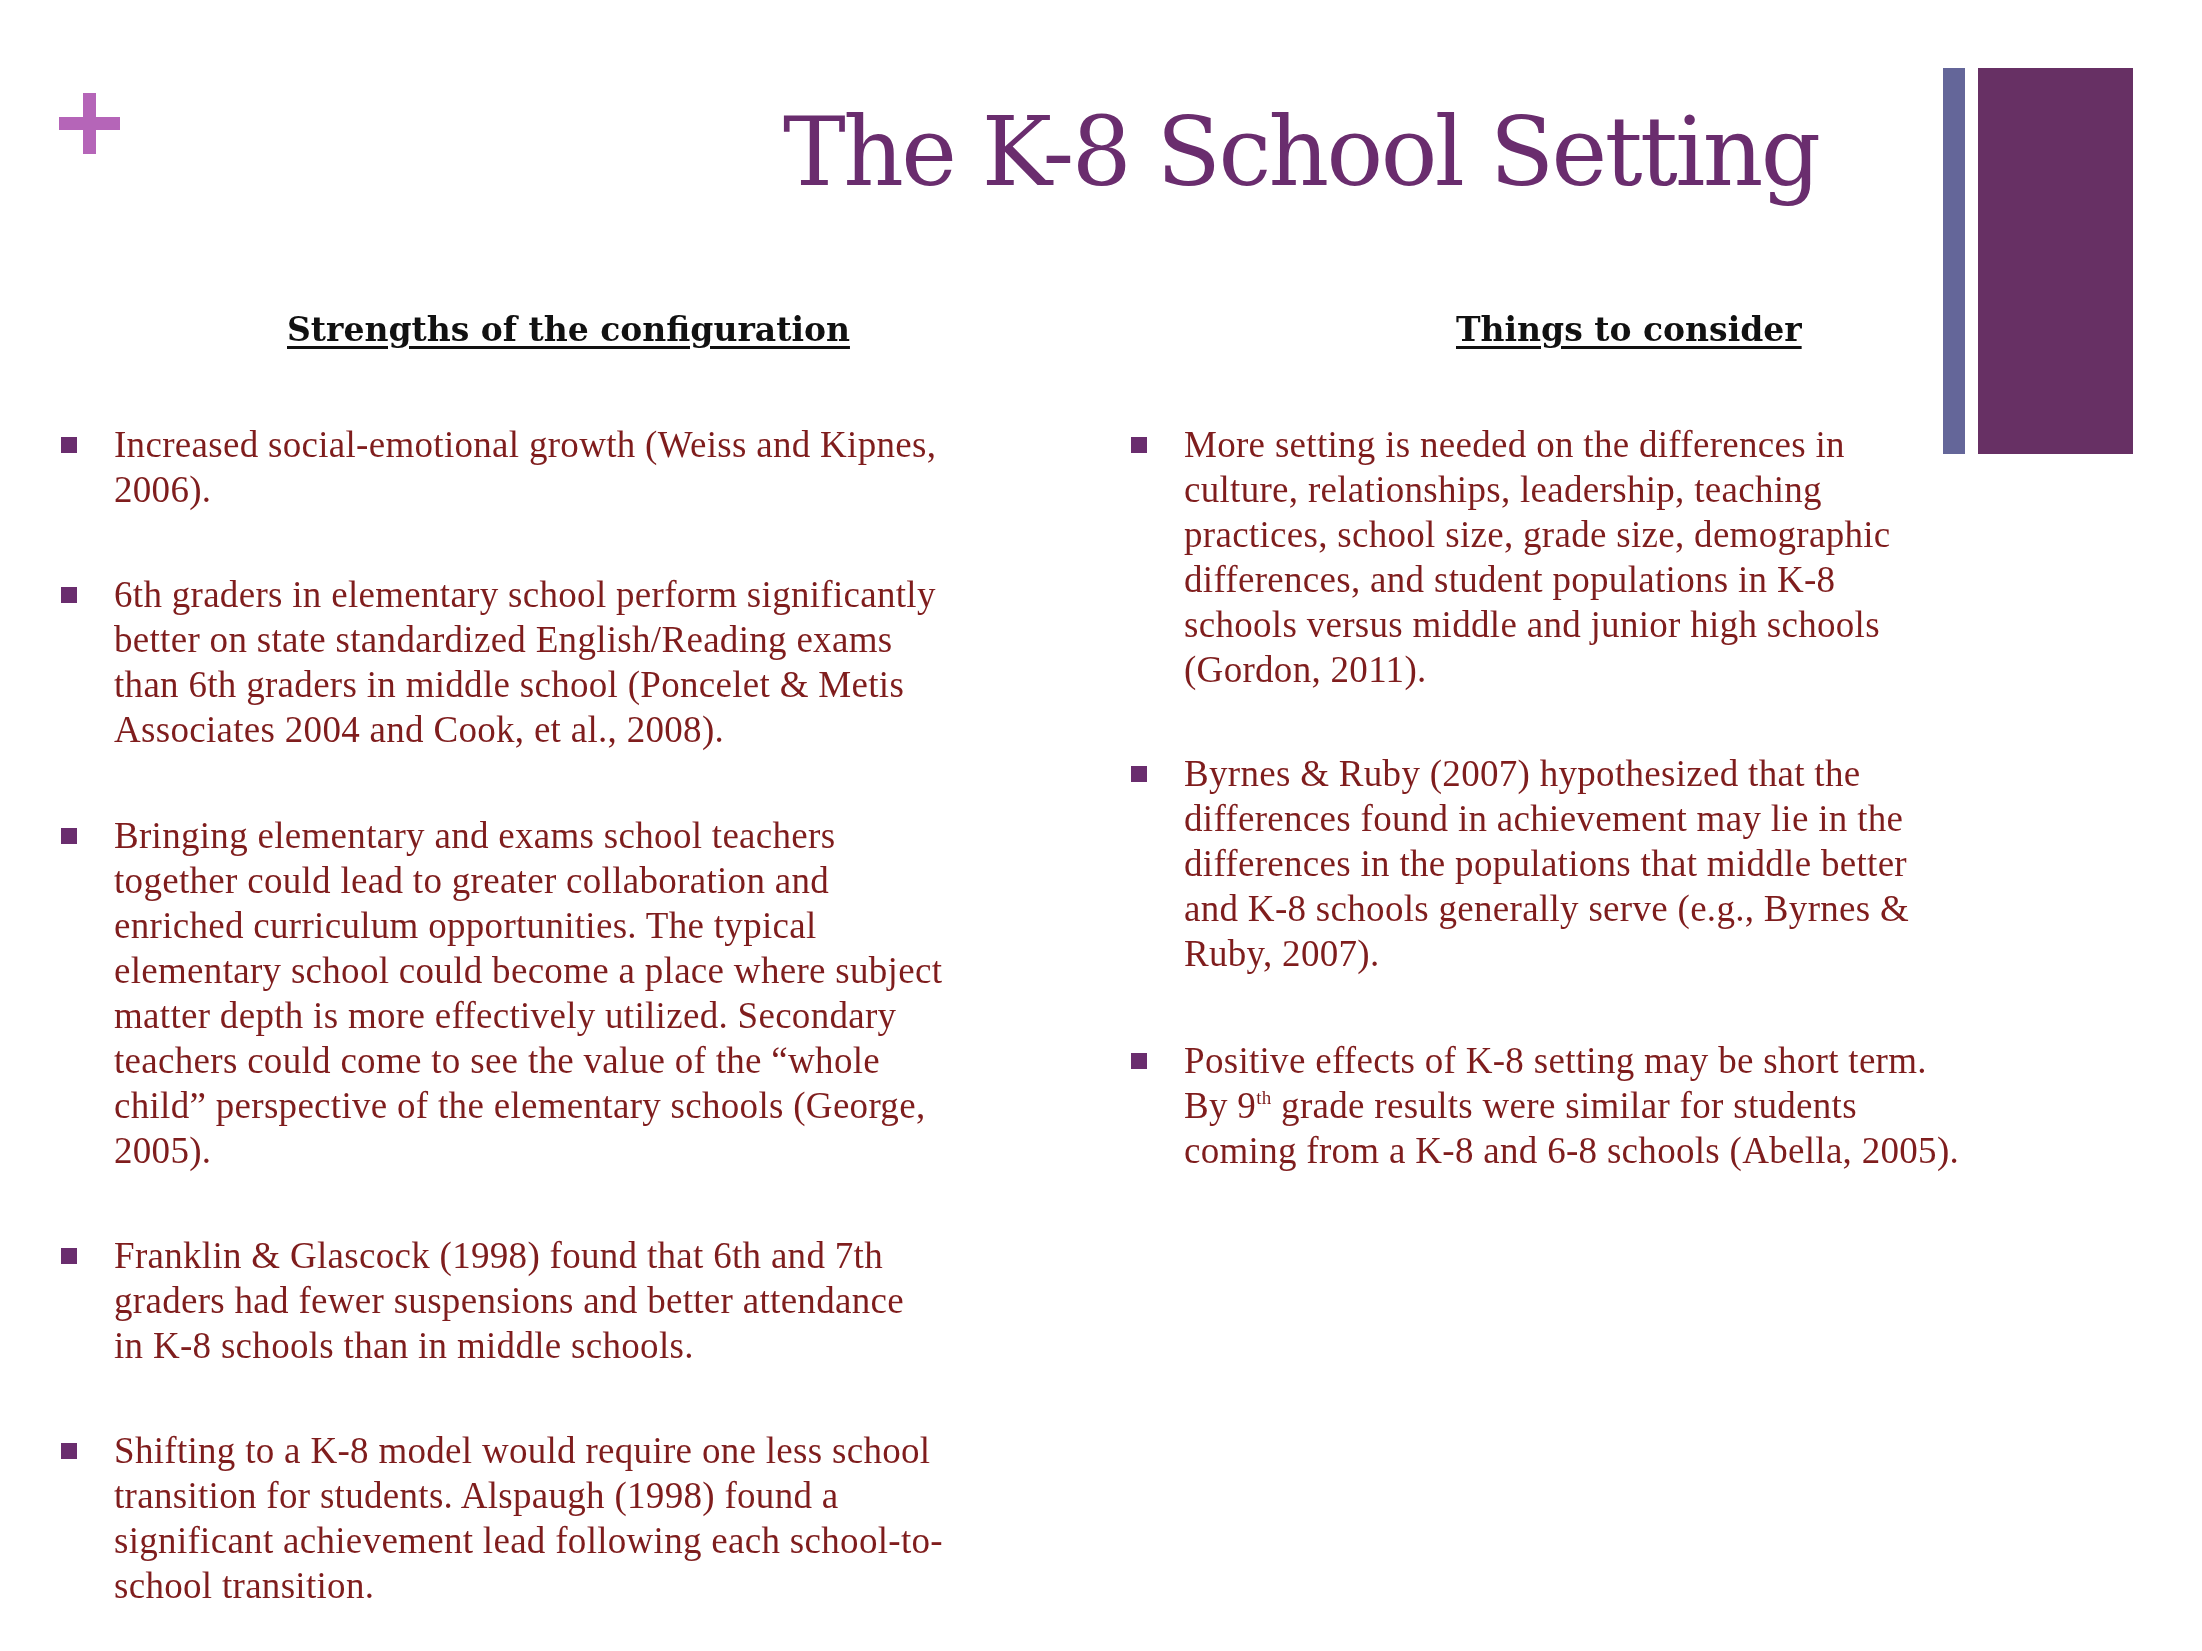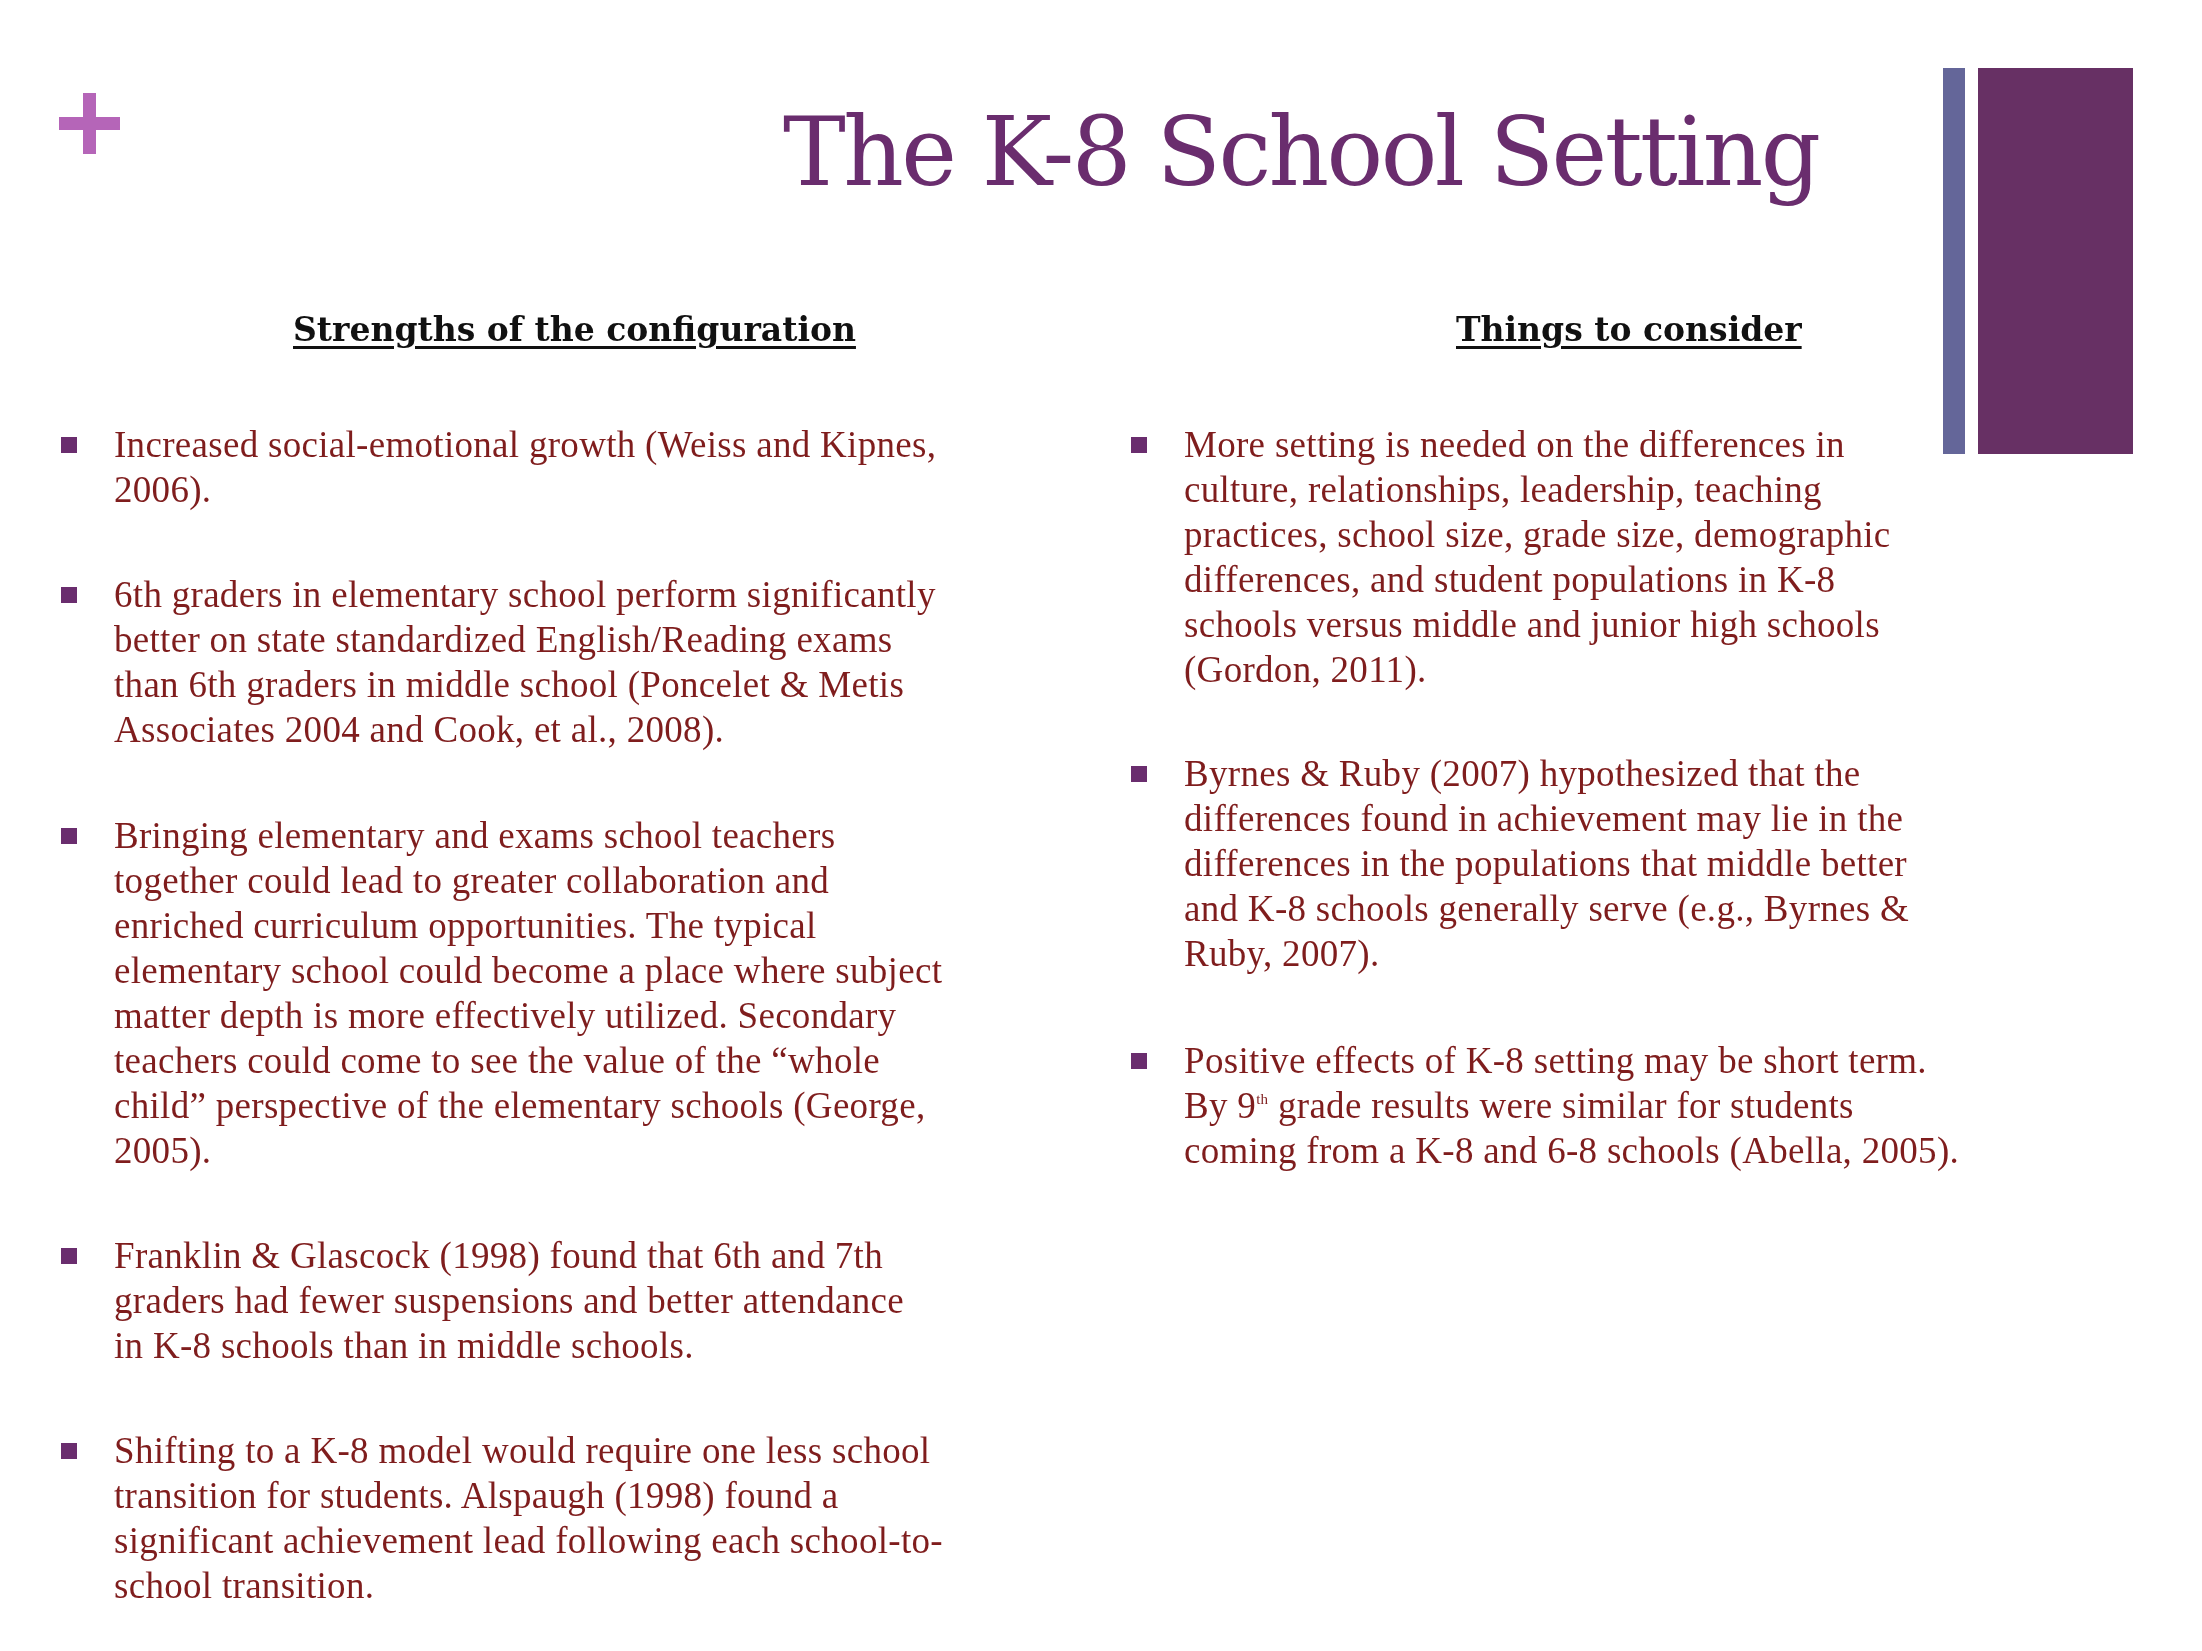--- a/index.html
+++ b/index.html
@@ -77,21 +77,21 @@
       font-family: "DejaVu Serif", serif;
       font-weight: bold;
       font-size: 33px;
       line-height: 43px;
       text-decoration: underline;
       text-underline-offset: 5.2px;
       text-decoration-thickness: 2.6px;
       white-space: nowrap;
       color: #111111;
     }
-    .col-heading.left { left: 293px; text-align: center; }
+    .col-heading.left { left: 287px; text-align: center; }
     .col-heading.right { left: 1456px; }
     .bullet-list {
       position: absolute;
       margin: 0;
       padding: 0;
       list-style: none;
     }
     .bullet-list.left { left: 61px; top: 0; }
     .bullet-list.right { left: 1131px; top: 0; }
     .item {
@@ -112,21 +112,21 @@
       left: 53px;
       top: 0;
       font-family: "Liberation Serif", serif;
       font-size: 37px;
       line-height: 45px;
       white-space: pre;
       color: #7f1d1d;
       letter-spacing: 0.3px;
     }
     .item .text sup {
-      font-size: 15px;
+      font-size: 19px;
       line-height: 0;
       vertical-align: 13.8px;
     }
   </style>
 </head>
 <body>
 
 <div class="plus-icon">
   <div class="h"></div>
   <div class="v"></div>

